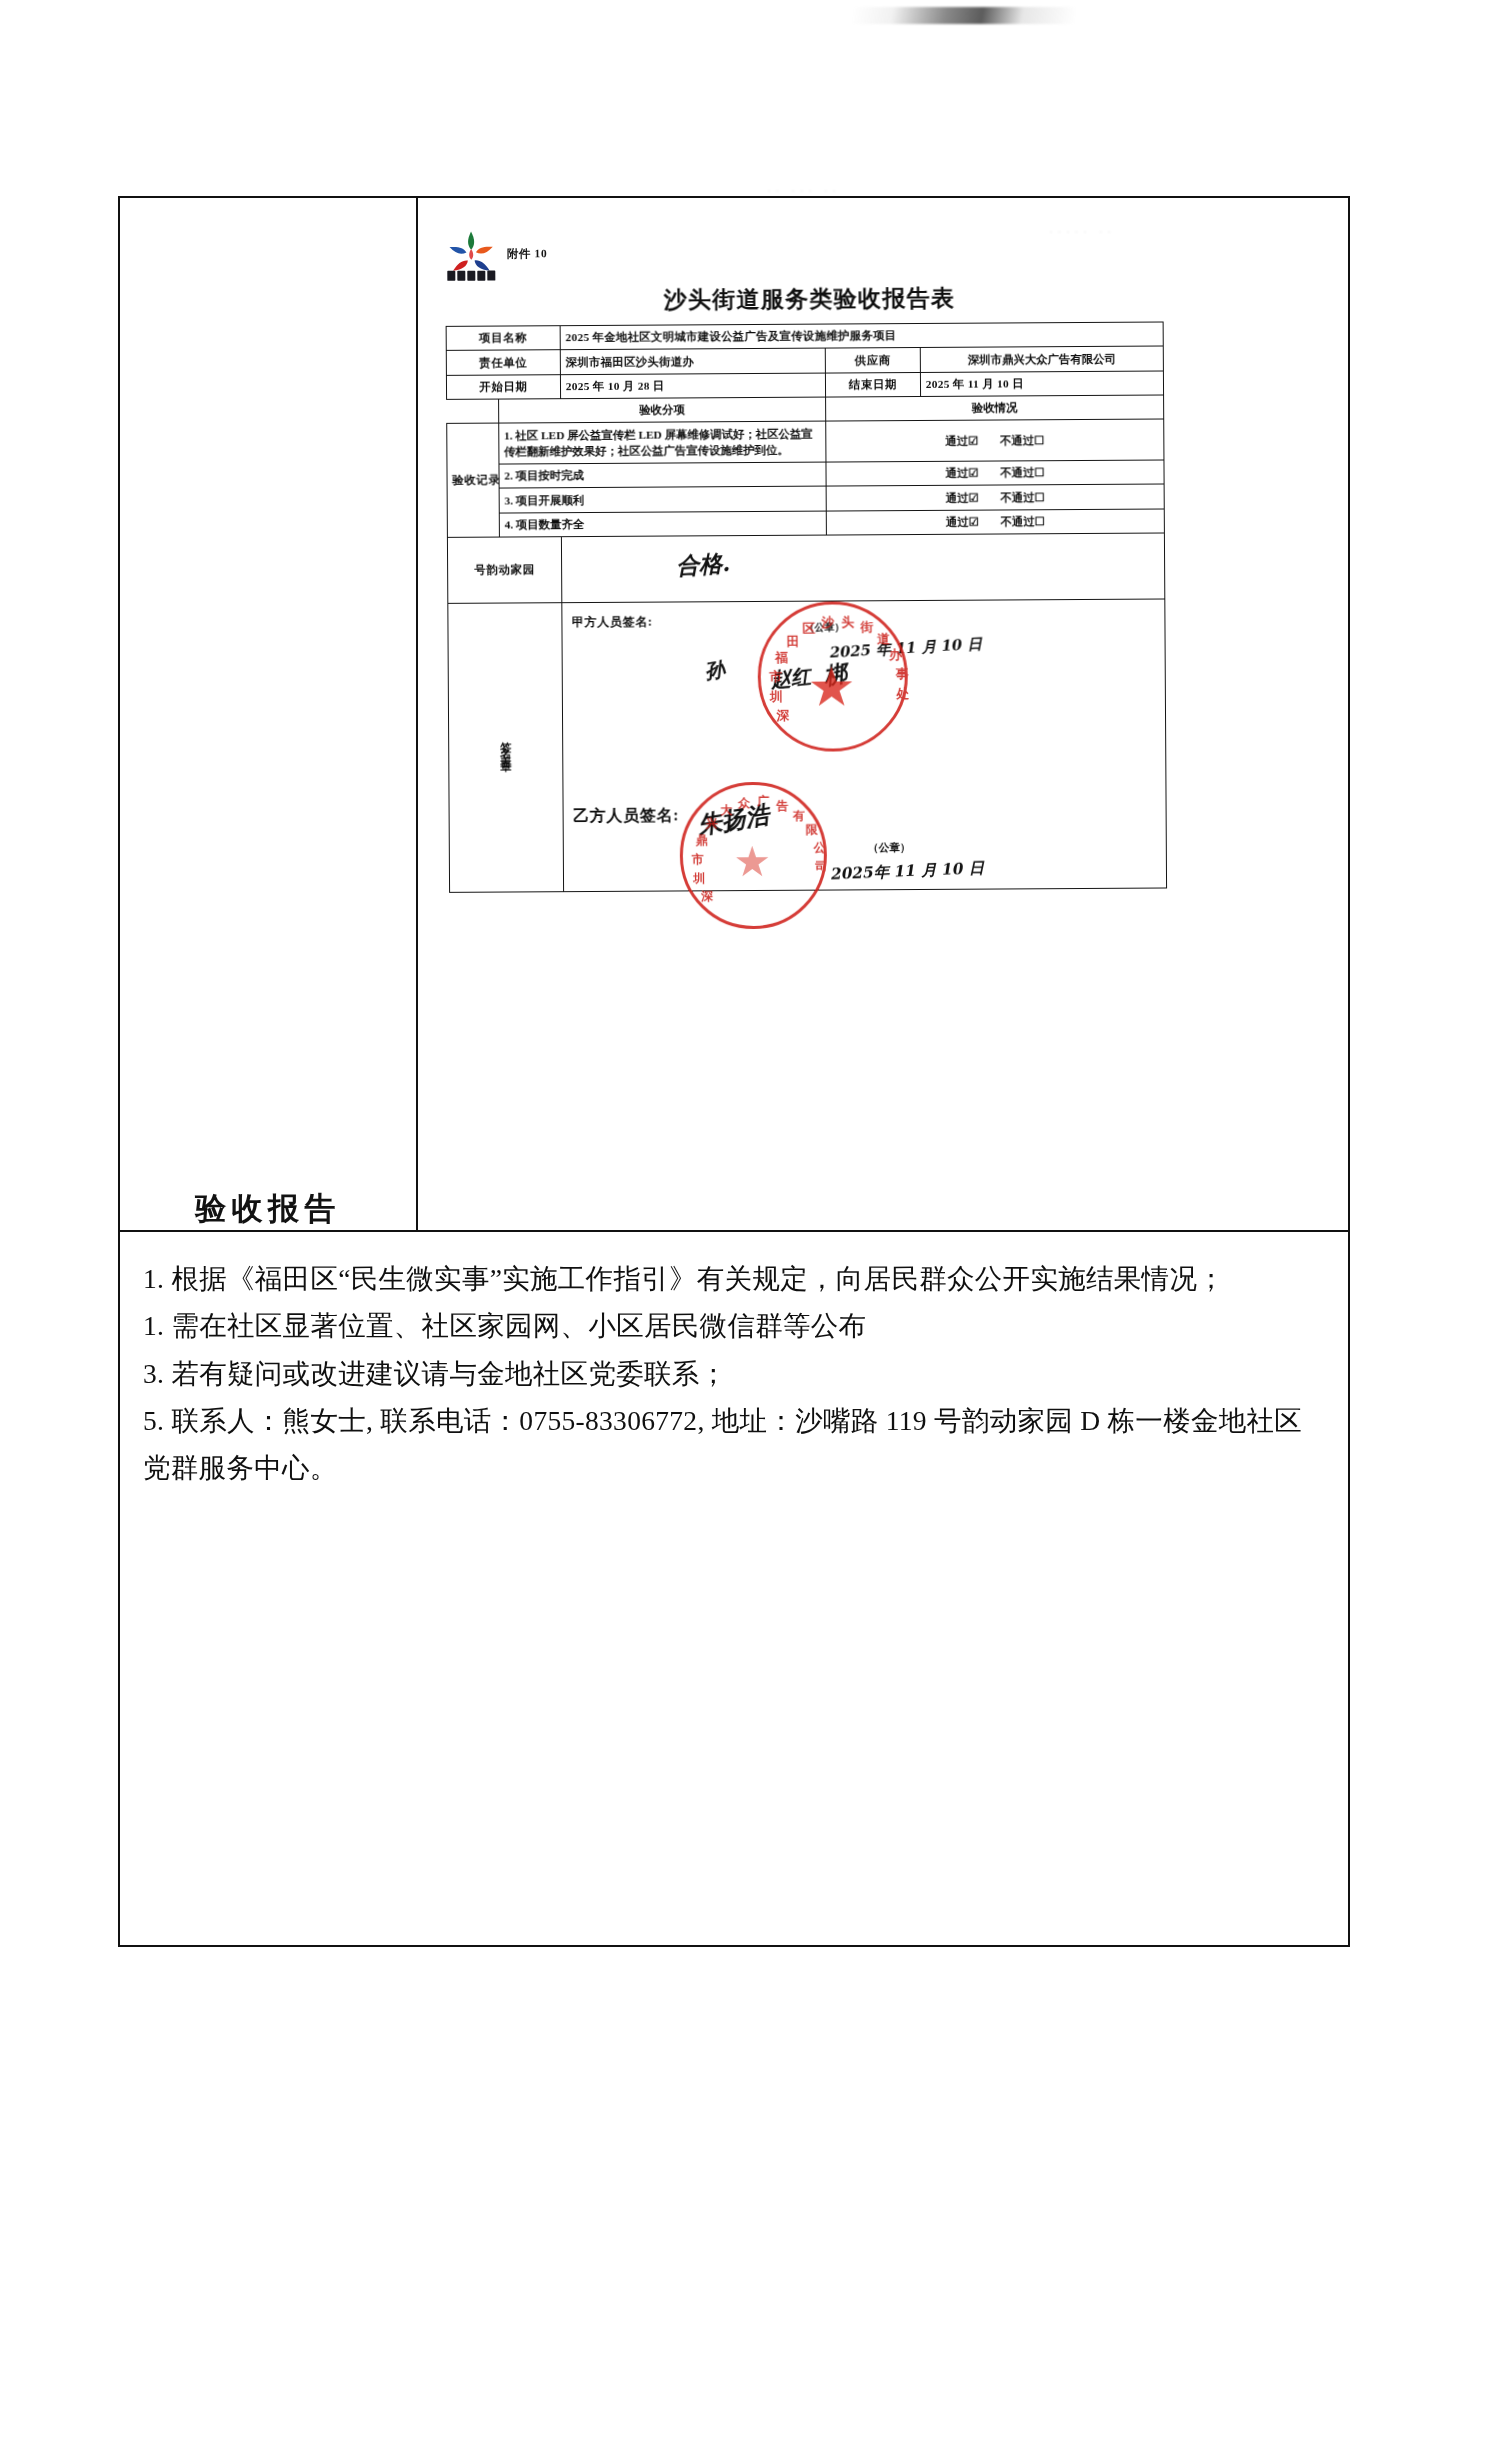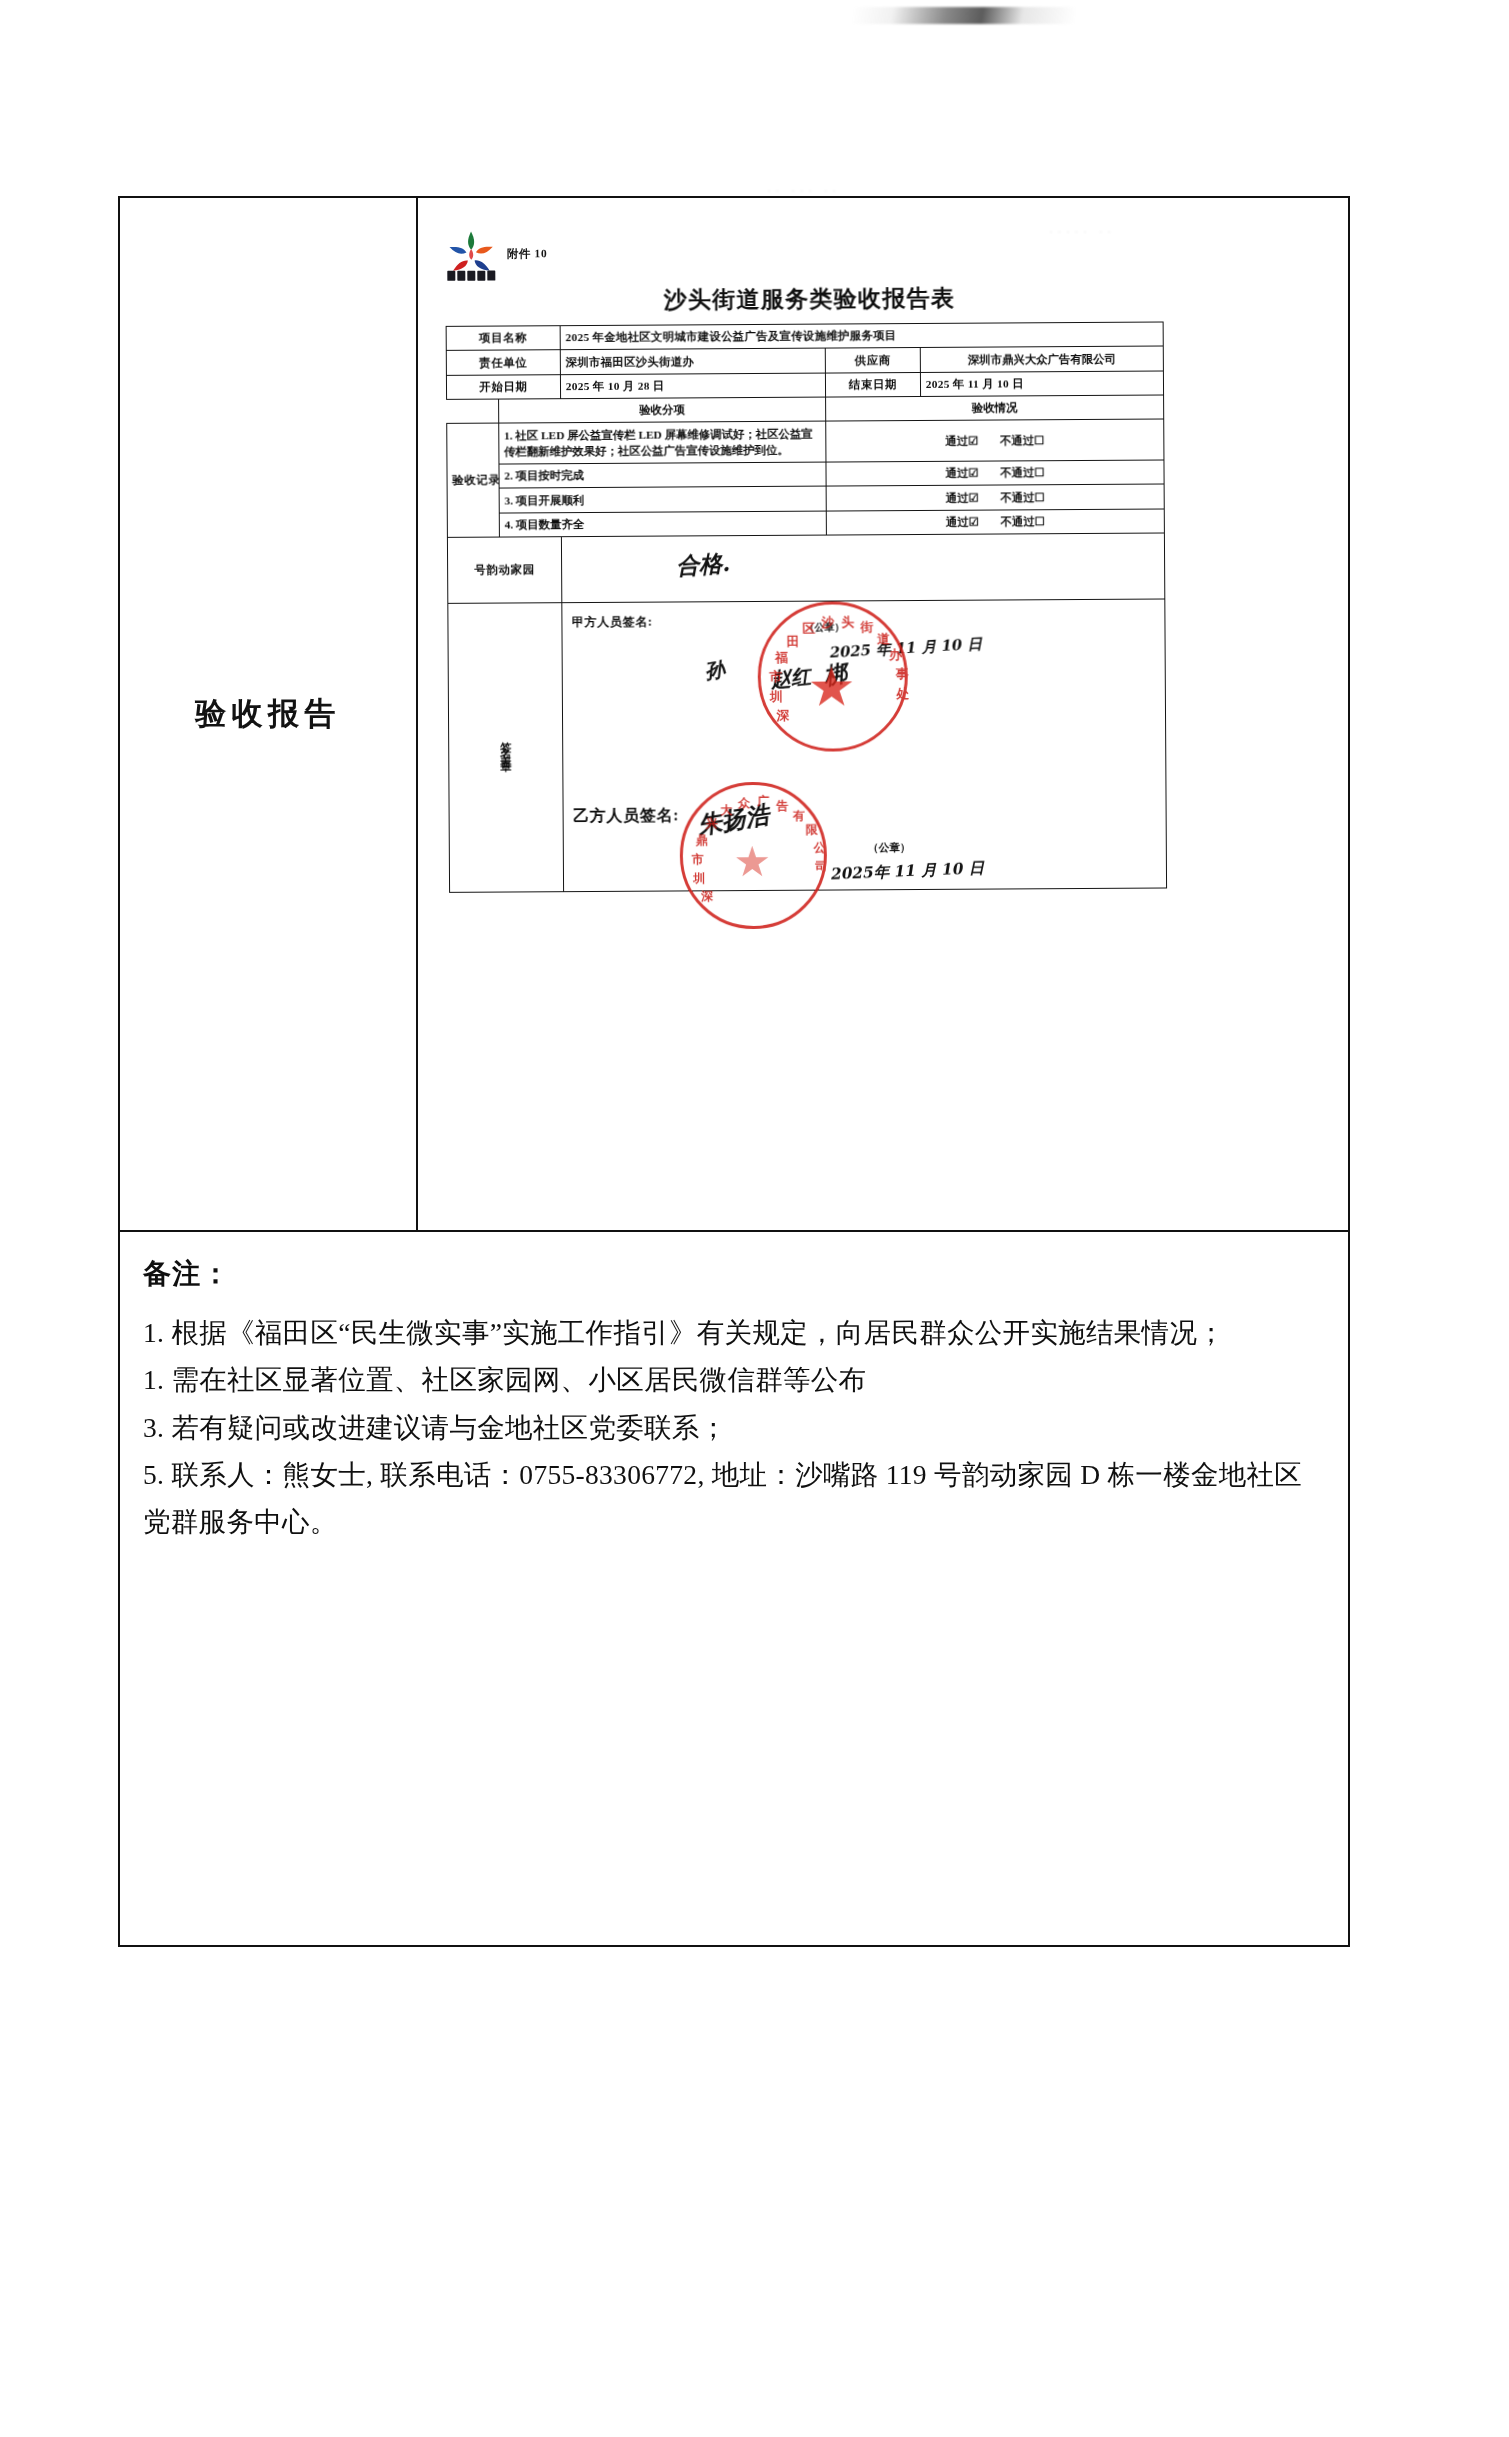--- a/index.html
+++ b/index.html
@@ -59,21 +59,21 @@
     width: 100%;
     height: 1032px;
     display: flex;
   }
   .label-col {
     width: 298px;
     flex: 0 0 298px;
     border-right: 2px solid #111;
     box-sizing: border-box;
     display: flex;
-    align-items: center;
+    align-items: flex-end;
     justify-content: center;
   }
   .label-col-text {
     font-size: 31px;
     font-weight: 700;
     letter-spacing: 5.4px;
     color: #121212;
     font-family: "Liberation Serif", "DejaVu Serif", serif;
   }
   .report-col {
@@ -517,21 +517,20 @@
           </tbody>
         </table>
 
       </div>
     </div>
   </div>
 
   <div class="hr-divider"></div>
 
   <div class="notes-region">
-    <div class="notes-title">备注：</div>
 
     <div class="note-line wrap">1. 根据《福田区“民生微实事”实施工作指引》有关规定，向居民群众公开实施结果情况；</div>
     <div class="note-line">1. 需在社区显著位置、社区家园网、小区居民微信群等公布</div>
     <div class="note-line">3. 若有疑问或改进建议请与金地社区党委联系；</div>
     <div class="note-line wrap">5. 联系人：熊女士, 联系电话：0755-83306772, 地址：沙嘴路 119 号韵动家园 D 栋一楼金地社区党群服务中心。</div>
   </div>
 
 </div>
 
 

